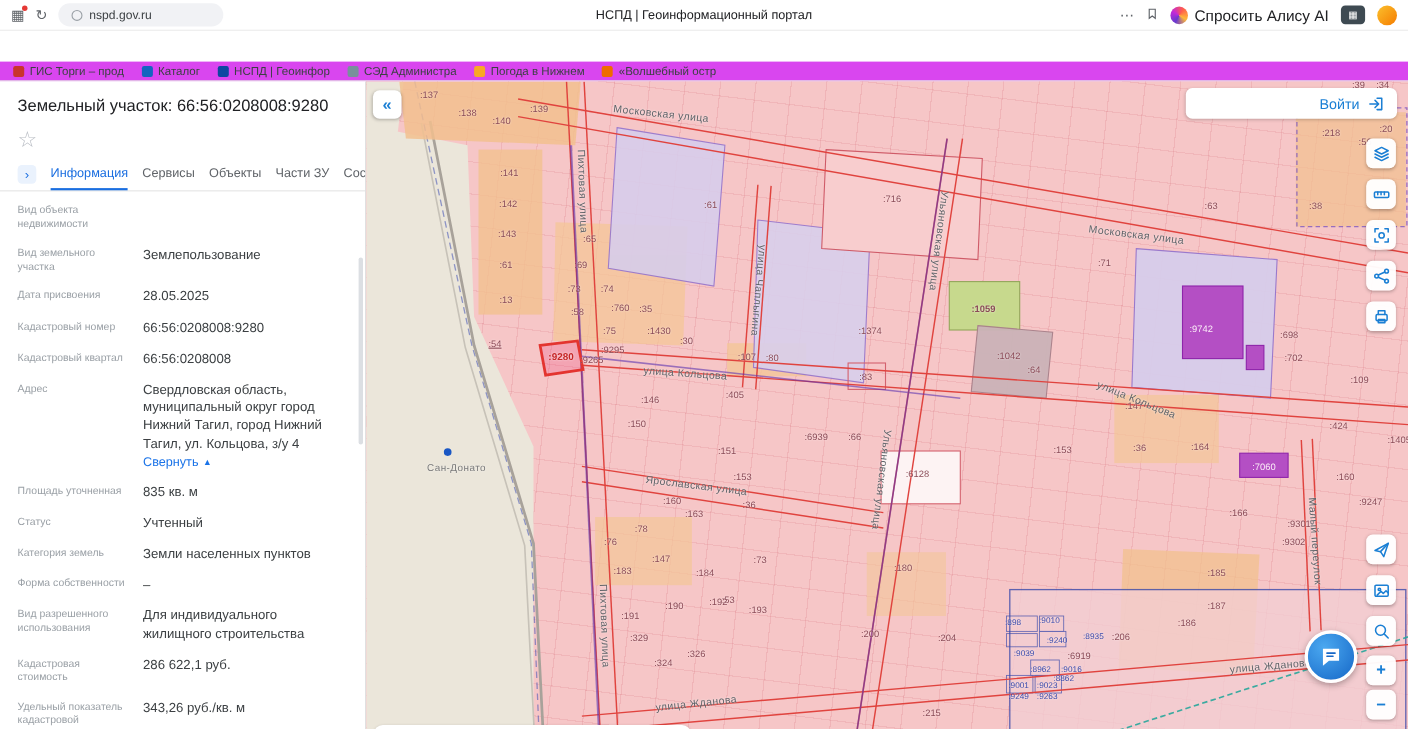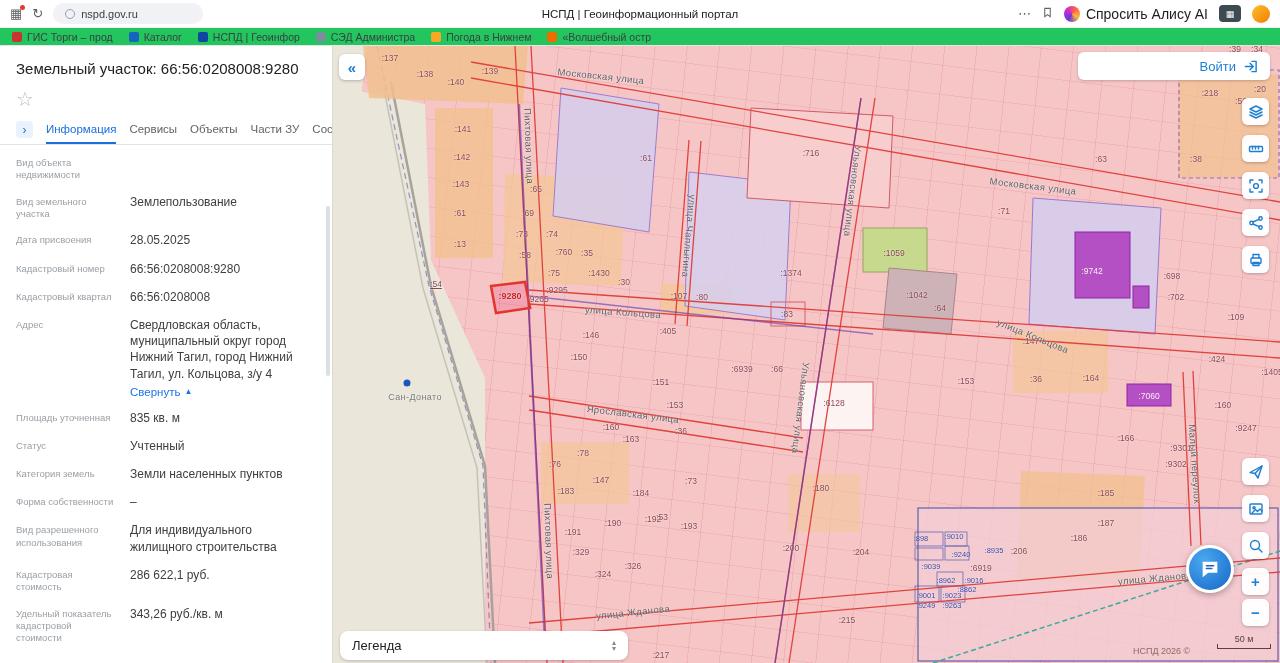--- a/index.html
+++ b/index.html
@@ -19,22 +19,22 @@
   .bar-right { margin-left:auto; display:flex; align-items:center; gap:11px; }
   .alice-pill { display:flex; align-items:center; gap:6px; cursor:pointer; }
   .alice-orb { width:16px; height:16px; border-radius:50%;
     background:conic-gradient(from 210deg,#6839cf,#c22ad9,#ff5c4d,#ffb839,#6839cf); }
   .alice-label { font-size:14px; color:#202124; }
   .ext-tile { width:22px; height:17px; border-radius:4px; background:#3e4a52; color:#fff;
     font-size:9px; display:flex; align-items:center; justify-content:center; cursor:pointer; }
   .avatar { width:18px; height:18px; border-radius:50%; background:linear-gradient(135deg,#fbc02d,#f57c00); cursor:pointer; }
 
   
-  .bookmarks-bar { height:18px; background:#22c55e; border-bottom:1px solid #e6e6e6;
-    display:flex; align-items:center; gap:16px; padding:0 12px; }
+  .bookmarks-bar { height:18px; background:#d946ef; border-bottom:1px solid #e6e6e6;
+    display:flex; align-items:center; gap:16px; padding:0 12px;margin-top:28px; }
   .bm { display:flex; align-items:center; gap:5px; cursor:pointer; }
   .bm-ico { width:10px; height:10px; border-radius:2px; background:var(--c,#90a4ae); flex:none; }
   .bm-label { font-size:10.5px; color:#3c4043; white-space:nowrap; }
 
   
   .main { height:617px; display:flex; }
 
   
   .panel { width:333px; flex:none; background:#fff; border-right:1px solid #d9d9d9;
     position:relative; overflow:hidden; }
@@ -369,41 +369,41 @@
 
     <span class="plabel" style="position: absolute; left: 57px; top: 12px; transform: translate(-50%, -50%) rotate(0deg);">:137</span>
         <span class="plabel" style="position: absolute; left: 92px; top: 28px; transform: translate(-50%, -50%) rotate(0deg);">:138</span>
         <span class="plabel" style="position: absolute; left: 123px; top: 36px; transform: translate(-50%, -50%) rotate(0deg);">:140</span>
         <span class="plabel" style="position: absolute; left: 157px; top: 25px; transform: translate(-50%, -50%) rotate(0deg);">:139</span>
         <span class="plabel" style="position: absolute; left: 130px; top: 83px; transform: translate(-50%, -50%) rotate(0deg);">:141</span>
         <span class="plabel" style="position: absolute; left: 129px; top: 111px; transform: translate(-50%, -50%) rotate(0deg);">:142</span>
         <span class="plabel" style="position: absolute; left: 128px; top: 138px; transform: translate(-50%, -50%) rotate(0deg);">:143</span>
         <span class="plabel" style="position: absolute; left: 127px; top: 167px; transform: translate(-50%, -50%) rotate(0deg);">:61</span>
         <span class="plabel" style="position: absolute; left: 127px; top: 198px; transform: translate(-50%, -50%) rotate(0deg);">:13</span>
-        <span class="plabel" style="position: absolute; left: 103px; top: 238px; transform: translate(-50%, -50%) rotate(0deg); text-decoration: underline;">:54</span>
+        <span class="plabel" style="position: absolute; left: 117px; top: 238px; transform: translate(-50%, -50%) rotate(0deg); text-decoration: underline;">:54</span>
         <span class="plabel" style="position: absolute; left: 203px; top: 143px; transform: translate(-50%, -50%) rotate(0deg);">:65</span>
         <span class="plabel" style="position: absolute; left: 195px; top: 167px; transform: translate(-50%, -50%) rotate(0deg);">:69</span>
         <span class="plabel" style="position: absolute; left: 189px; top: 188px; transform: translate(-50%, -50%) rotate(0deg);">:73</span>
         <span class="plabel" style="position: absolute; left: 219px; top: 188px; transform: translate(-50%, -50%) rotate(0deg);">:74</span>
         <span class="plabel" style="position: absolute; left: 192px; top: 209px; transform: translate(-50%, -50%) rotate(0deg);">:58</span>
         <span class="plabel" style="position: absolute; left: 231px; top: 206px; transform: translate(-50%, -50%) rotate(0deg);">:760</span>
         <span class="plabel" style="position: absolute; left: 254px; top: 207px; transform: translate(-50%, -50%) rotate(0deg);">:35</span>
         <span class="plabel" style="position: absolute; left: 221px; top: 227px; transform: translate(-50%, -50%) rotate(0deg);">:75</span>
         <span class="plabel" style="position: absolute; left: 266px; top: 227px; transform: translate(-50%, -50%) rotate(0deg);">:1430</span>
         <span class="plabel" style="position: absolute; left: 291px; top: 236px; transform: translate(-50%, -50%) rotate(0deg);">:30</span>
         <span class="plabel" style="position: absolute; left: 224px; top: 244px; transform: translate(-50%, -50%) rotate(0deg);">:9295</span>
         <span class="plabel" style="position: absolute; left: 205px; top: 253px; transform: translate(-50%, -50%) rotate(0deg);">:9265</span>
         <span class="plabel hl" style="position: absolute; left: 177px; top: 250px; transform: translate(-50%, -50%) rotate(0deg);">:9280</span>
         <span class="plabel" style="position: absolute; left: 258px; top: 289px; transform: translate(-50%, -50%) rotate(0deg);">:146</span>
         <span class="plabel" style="position: absolute; left: 346px; top: 250px; transform: translate(-50%, -50%) rotate(0deg);">:107</span>
         <span class="plabel" style="position: absolute; left: 369px; top: 251px; transform: translate(-50%, -50%) rotate(0deg);">:80</span>
         <span class="plabel" style="position: absolute; left: 313px; top: 112px; transform: translate(-50%, -50%) rotate(0deg);">:61</span>
         <span class="plabel" style="position: absolute; left: 478px; top: 107px; transform: translate(-50%, -50%) rotate(0deg);">:716</span>
         <span class="plabel" style="position: absolute; left: 458px; top: 227px; transform: translate(-50%, -50%) rotate(0deg);">:1374</span>
-        <span class="plabel" style="position: absolute; left: 561px; top: 207px; transform: translate(-50%, -50%) rotate(0deg);">:1059</span>
+        <span class="plabel" style="position: absolute; left: 561px; top: 207px; transform: translate(-50%, -50%) rotate(0deg); font-weight: bold;">:1059</span>
         <span class="plabel" style="position: absolute; left: 454px; top: 268px; transform: translate(-50%, -50%) rotate(0deg);">:83</span>
         <span class="plabel" style="position: absolute; left: 584px; top: 249px; transform: translate(-50%, -50%) rotate(0deg);">:1042</span>
         <span class="plabel" style="position: absolute; left: 607px; top: 262px; transform: translate(-50%, -50%) rotate(0deg);">:64</span>
         <span class="plabel" style="position: absolute; left: 335px; top: 285px; transform: translate(-50%, -50%) rotate(0deg);">:405</span>
         <span class="plabel" style="position: absolute; left: 246px; top: 311px; transform: translate(-50%, -50%) rotate(0deg);">:150</span>
         <span class="plabel" style="position: absolute; left: 328px; top: 336px; transform: translate(-50%, -50%) rotate(0deg);">:151</span>
         <span class="plabel" style="position: absolute; left: 342px; top: 359px; transform: translate(-50%, -50%) rotate(0deg);">:153</span>
         <span class="plabel" style="position: absolute; left: 409px; top: 323px; transform: translate(-50%, -50%) rotate(0deg);">:6939</span>
         <span class="plabel" style="position: absolute; left: 444px; top: 323px; transform: translate(-50%, -50%) rotate(0deg);">:66</span>
         <span class="plabel" style="position: absolute; left: 501px; top: 357px; transform: translate(-50%, -50%) rotate(0deg);">:6128</span>

